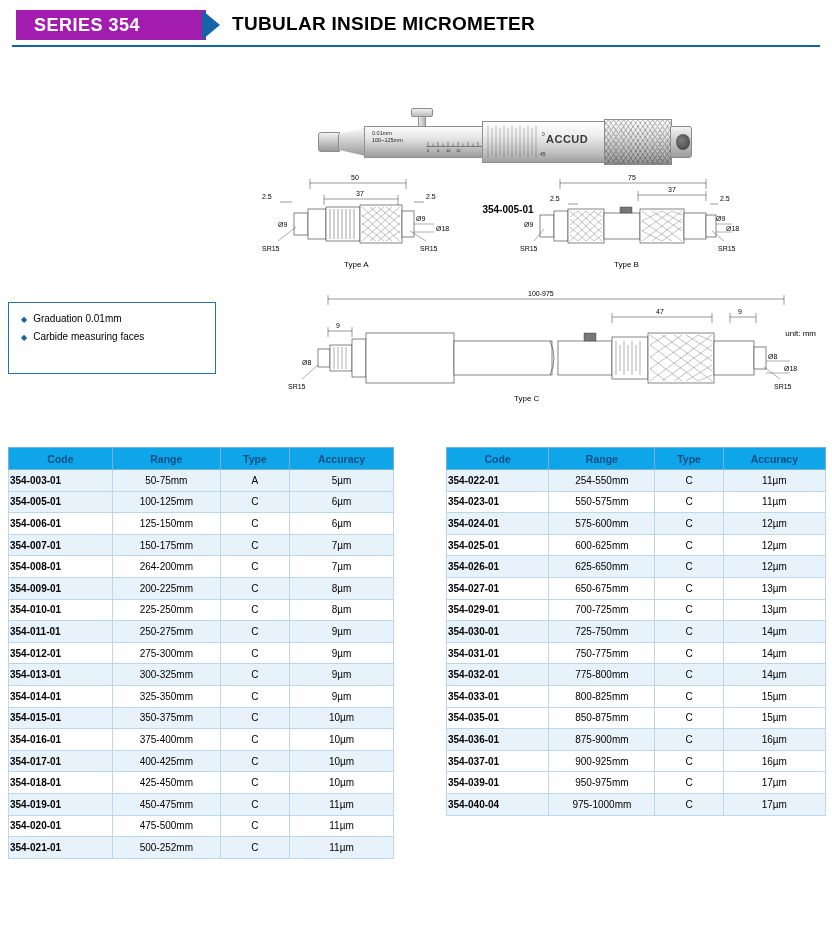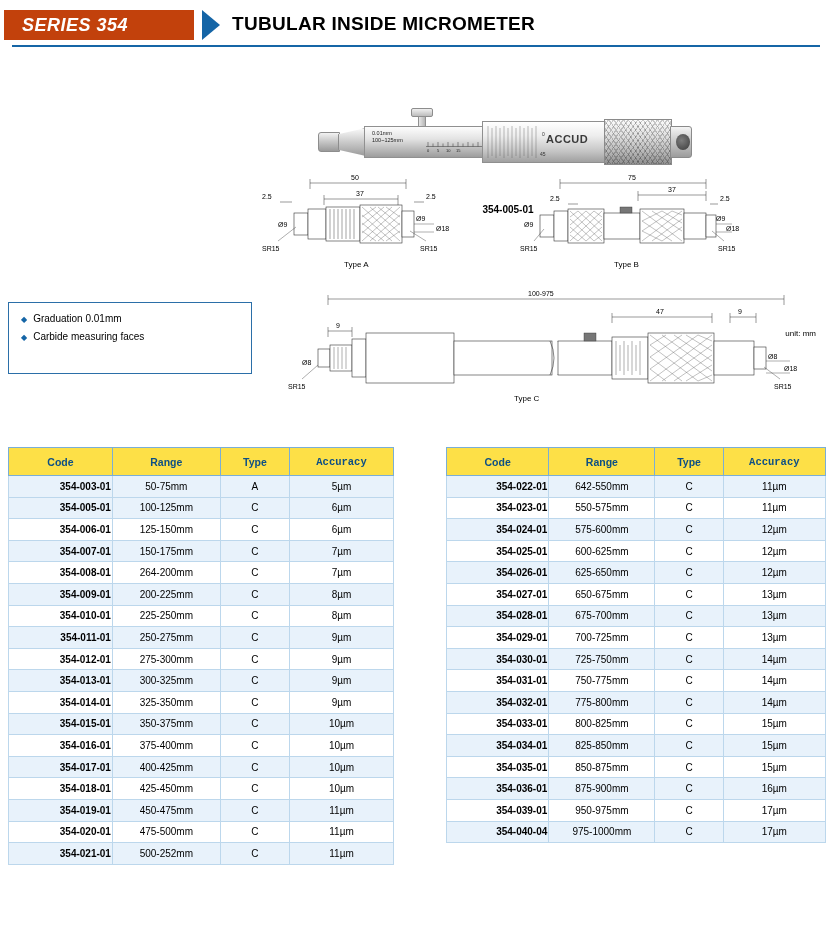--- a/index.html
+++ b/index.html
@@ -8,24 +8,24 @@
     width: 832px; height: 933px;
     background: #ffffff;
     font-family: "Liberation Sans", sans-serif;
     color: #000;
   }
   .page { position: relative; width: 832px; height: 933px; overflow: hidden; }
 
   
   .header { position: relative; height: 46px; }
   .series-tag {
-    position: absolute; left: 4px; top: 10px;
+    position: absolute; left: 16px; top: 10px;
     height: 30px; width: 190px;
-    background: #c2410c;
-    display: flex; align-items: center; font-style: italic;
+    background: #a21caf;
+    display: flex; align-items: center;
   }
   .series-tag-text {
     color: #fff; font-weight: bold; font-size: 18px;
     letter-spacing: 0.5px; padding-left: 18px;
   }
   .series-arrow {
     position: absolute; left: 202px; top: 10px;
     width: 0; height: 0;
     border-top: 15px solid transparent;
     border-bottom: 15px solid transparent;
@@ -115,58 +115,58 @@
 
   
   .drawings { position: relative; height: 262px; }
   .unit-note { position: absolute; right: 16px; top: 168px; font-size: 8px; }
 
   svg text { font-family: "Liberation Sans", sans-serif; }
 
   
   .features {
     position: absolute; left: 8px; top: 302px;
-    width: 244px; height: 72px;
+    width: 208px; height: 72px;
     border: 1px solid #2b6fa8;
     padding: 10px 12px;
   }
   .feature-line { font-size: 10px; margin-bottom: 7px; white-space: nowrap; }
   .feature-line .bullet { color: #1565a6; margin-right: 6px; font-size: 8px; }
 
   
   .tables { position: absolute; left: 0; top: 447px; width: 832px; }
   table.spec {
     border-collapse: collapse;
     font-size: 10px;
     position: absolute;
     border: 1px solid #3b7fb8;
   }
   table.spec.left { left: 8px; width: 386px; }
   table.spec.right { left: 446px; width: 380px; }
   table.spec th {
-    background: #fde047;
+    background: #0ea5e9;
     color: #0d4f85;
     font-weight: bold;
-    height: 28px;
+    height: 22px;
     border: 1px solid #7aaed6;
     font-size: 10.5px;
   }
   table.spec td {
     height: 21.6px;
     border: 1px solid #bcd7ec;
     text-align: center;
     font-size: 10px;
   }
-  table.spec td.code { font-weight: bold; text-align: right; }
+  table.spec td.code { font-weight: bold; text-align: left; }
   table.spec tr.alt td { background: #e8f2fb; }
   table.spec tr.plain td { background: #ffffff; }
   .col-code { width: 27%; }
   .col-range { width: 28%; }
   .col-type { width: 18%; }
-  .col-acc { width: 27%; font-family: Liberation Mono, monospace; }
+  .col-acc { width: 27%; }
 </style>
 </head>
 <body>
 
 <div class="page">
 
   <div class="header">
     <div class="series-tag">
       <span class="series-tag-text">SERIES 354</span>
     </div>
@@ -592,21 +592,21 @@
         <tr>
           <th class="col-code">Code</th>
           <th class="col-range">Range</th>
           <th class="col-type">Type</th>
           <th class="col-acc">Accuracy</th>
         </tr>
       </thead>
       <tbody>
           <tr class="alt">
             <td class="code">354-022-01</td>
-            <td>642-550mm</td>
+            <td>254-550mm</td>
             <td>C</td>
             <td>11µm</td>
           </tr>
           <tr class="plain">
             <td class="code">354-023-01</td>
             <td>550-575mm</td>
             <td>C</td>
             <td>11µm</td>
           </tr>
           <tr class="alt">
@@ -626,26 +626,20 @@
             <td>625-650mm</td>
             <td>C</td>
             <td>12µm</td>
           </tr>
           <tr class="plain">
             <td class="code">354-027-01</td>
             <td>650-675mm</td>
             <td>C</td>
             <td>13µm</td>
           </tr>
-          <tr class="alt">
-            <td class="code">354-028-01</td>
-            <td>675-700mm</td>
-            <td>C</td>
-            <td>13µm</td>
-          </tr>
           <tr class="plain">
             <td class="code">354-029-01</td>
             <td>700-725mm</td>
             <td>C</td>
             <td>13µm</td>
           </tr>
           <tr class="alt">
             <td class="code">354-030-01</td>
             <td>725-750mm</td>
             <td>C</td>
@@ -662,35 +656,35 @@
             <td>775-800mm</td>
             <td>C</td>
             <td>14µm</td>
           </tr>
           <tr class="plain">
             <td class="code">354-033-01</td>
             <td>800-825mm</td>
             <td>C</td>
             <td>15µm</td>
           </tr>
-          <tr class="alt">
-            <td class="code">354-034-01</td>
-            <td>825-850mm</td>
-            <td>C</td>
-            <td>15µm</td>
-          </tr>
           <tr class="plain">
             <td class="code">354-035-01</td>
             <td>850-875mm</td>
             <td>C</td>
             <td>15µm</td>
           </tr>
           <tr class="alt">
             <td class="code">354-036-01</td>
             <td>875-900mm</td>
+            <td>C</td>
+            <td>16µm</td>
+          </tr>
+          <tr class="plain">
+            <td class="code">354-037-01</td>
+            <td>900-925mm</td>
             <td>C</td>
             <td>16µm</td>
           </tr>
           <tr class="plain">
             <td class="code">354-039-01</td>
             <td>950-975mm</td>
             <td>C</td>
             <td>17µm</td>
           </tr>
           <tr class="alt">

